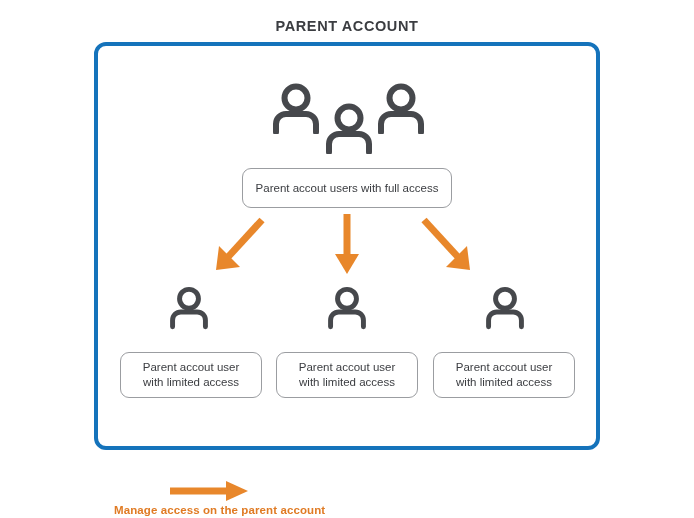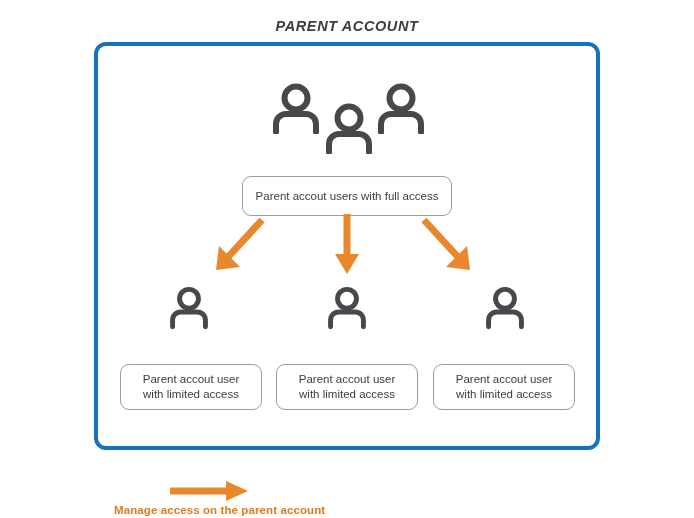--- a/index.html
+++ b/index.html
@@ -20,21 +20,20 @@
   #diagram-title {
     position: absolute;
     left: 0;
     top: 18px;
     width: 694px;
     text-align: center;
     font-size: 14.5px;
     font-weight: bold;
     letter-spacing: 0.6px;
     color: #3b3d41;
-    font-style: italic;
   }
 
   
   #parent-account-box {
     position: absolute;
     left: 94px;
     top: 42px;
     width: 506px;
     height: 408px;
     box-sizing: border-box;
@@ -75,26 +74,25 @@
     justify-content: center;
     text-align: center;
     font-size: 11.5px;
     line-height: 15px;
   }
   #full-access-box {
     left: 242px;
     top: 168px;
     width: 210px;
     height: 40px;
-    margin-top: 8px;
   }
   .limited-access-box {
     width: 142px;
     height: 46px;
-    top: 364px;
+    top: 352px;
   }
   #limited-access-box-1 { left: 120px; }
   #limited-access-box-2 { left: 276px; }
   #limited-access-box-3 { left: 433px; }
   .pill-box span { display: block; }
 
   
   .arrow-svg { position: absolute; }
   #arrow-left   { left: 210px; top: 216px; }
   #arrow-center { left: 330px; top: 214px; }

